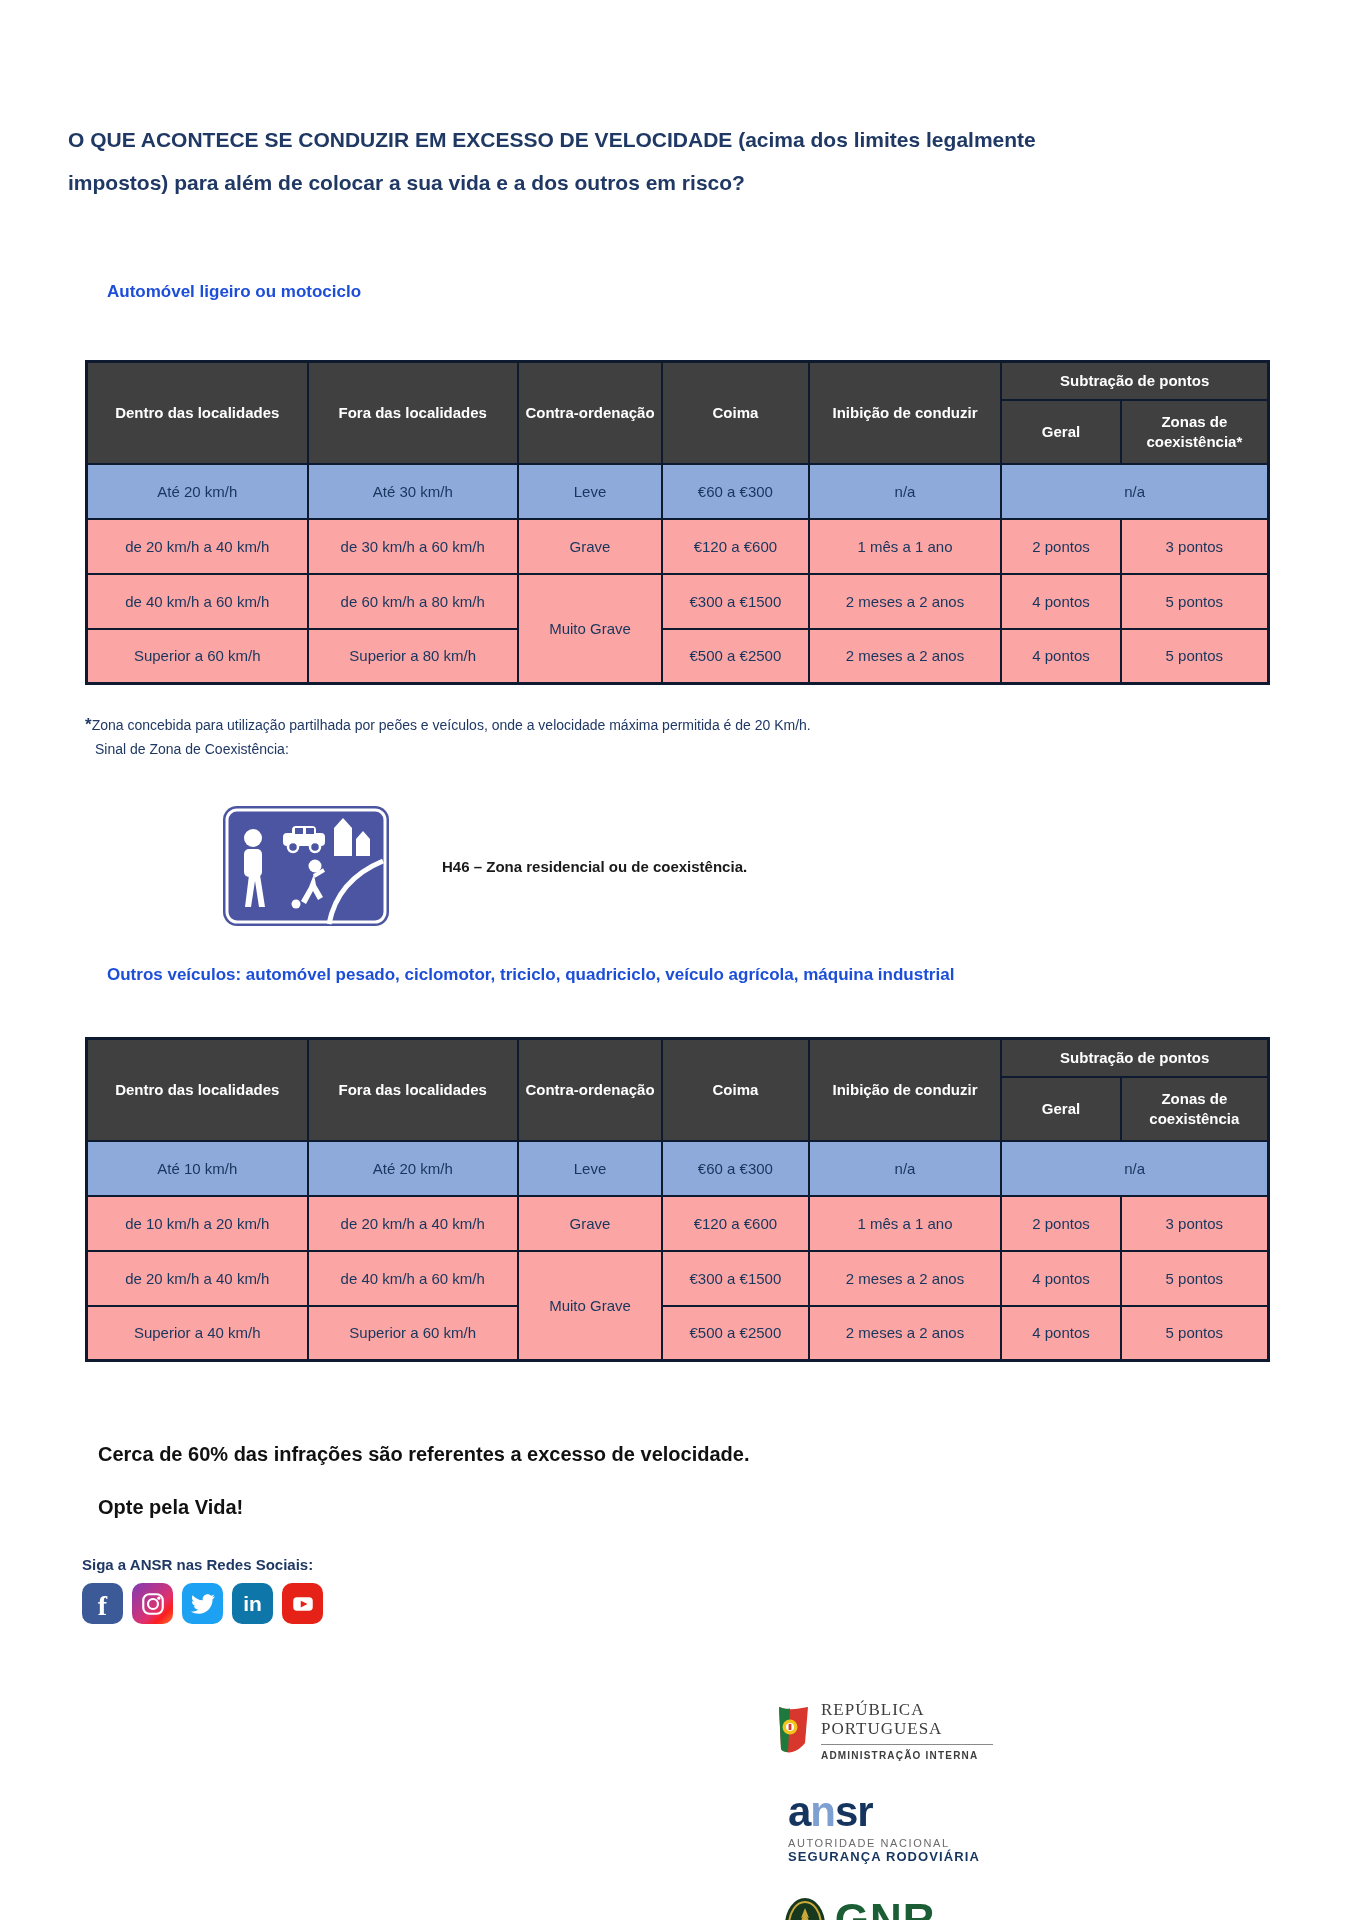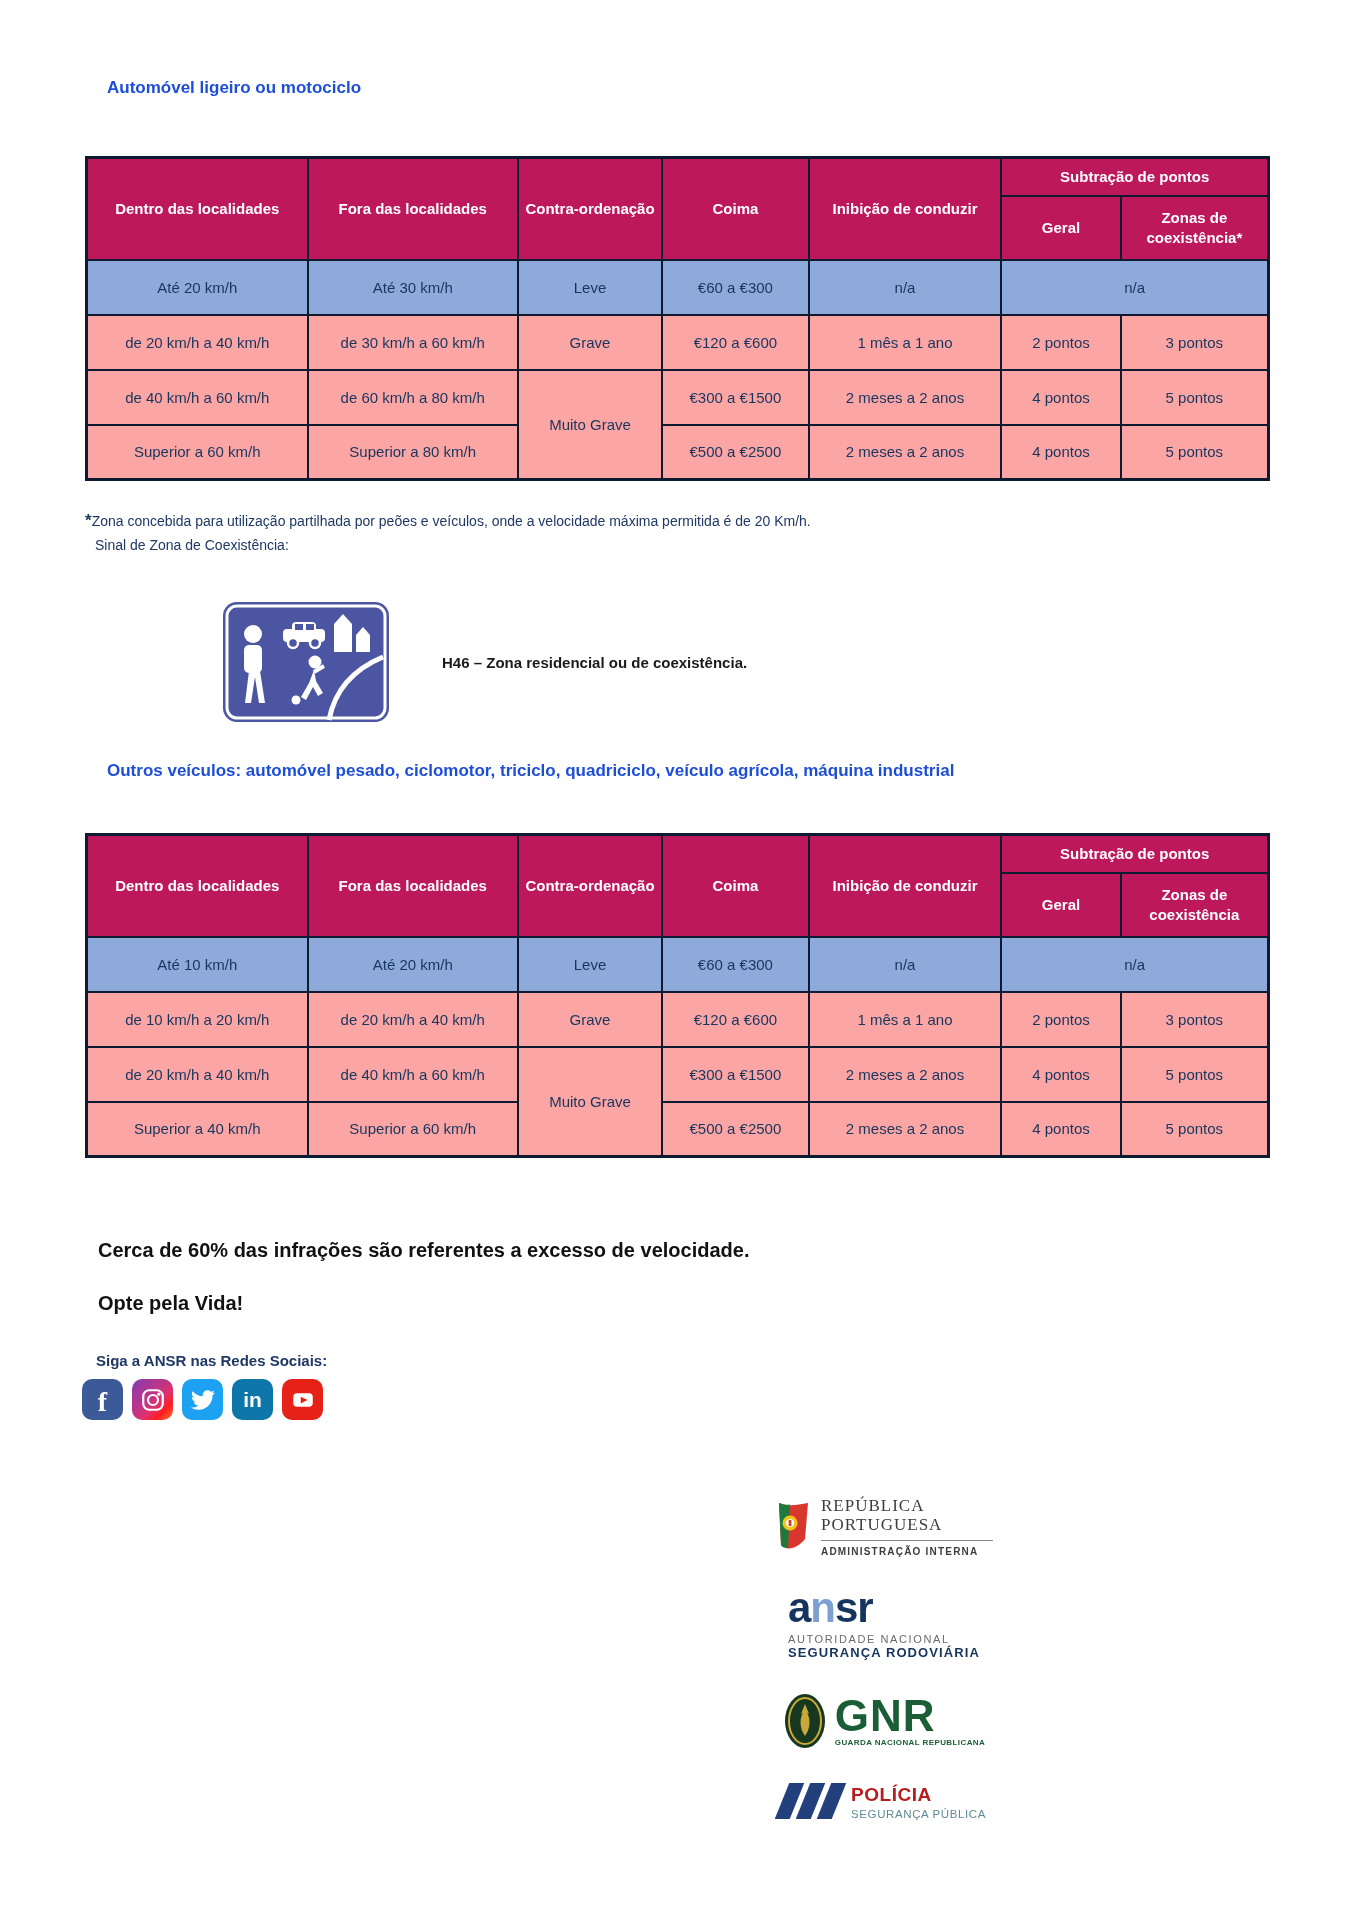--- a/index.html
+++ b/index.html
@@ -22,40 +22,40 @@
   table.tbl{
     border-collapse:collapse;table-layout:fixed;width:1185px;margin-left:17px;
     border:3px solid #0E1A30;
   }
   table.tbl.t1{margin-top:58px;}
   table.tbl.t2{margin-top:52px;}
   .tbl th,.tbl td{
     border:2px solid #0E1A30;text-align:center;vertical-align:middle;
     padding:2px 4px;word-wrap:break-word;
   }
-  .tbl th{background:#be185d;color:#ffffff;font-weight:700;font-size:15px;line-height:20px;}
+  .tbl th{background:#404040;color:#ffffff;font-weight:700;font-size:15px;line-height:20px;}
   .tbl td{font-size:15px;color:#17365D;}
   tr.hr1{height:38px;}
   tr.hr2{height:64px;}
   tr.dr{height:55px;}
   tr.r-leve td{background:#8EAADB;}
   tr.r-light td{background:#fca5a5;}
 
   .footnote{margin-top:28px;margin-left:17px;font-size:14px;color:#1F3864;line-height:24px;}
   .footnote .star{font-weight:700;font-size:17px;}
   .footnote .line2{margin-left:10px;}
 
   .sign-row{margin-top:44px;margin-left:154px;display:flex;align-items:center;}
   .sign-box{width:168px;height:122px;flex:0 0 auto;}
   .sign-caption{margin-left:52px;font-size:15px;color:#1a1a1a;font-weight:700;}
   .sign-caption .code{font-weight:800;}
 
   .closing{margin-top:66px;margin-left:30px;font-size:20px;color:#111111;line-height:53px;font-weight:bold;}
 
-  .social-heading{margin-top:22px;margin-left:28px;font-size:15px;font-weight:700;color:#1F3864;}
+  .social-heading{margin-top:22px;margin-left:14px;font-size:15px;font-weight:700;color:#1F3864;}
   .social-row{margin-top:10px;margin-left:14px;display:flex;gap:9px;}
   .s-icon{
     width:41px;height:41px;border-radius:10px;display:flex;align-items:center;justify-content:center;
     color:#fff;cursor:pointer;
   }
   .s-fb{background:#3D5A98;font-family:"Liberation Serif",serif;font-weight:700;font-size:28px;padding-top:4px;box-sizing:border-box;}
   .s-ig{background:linear-gradient(135deg,#833ab4 0%,#c13584 45%,#e1306c 62%,#fd1d1d 78%,#f77737 100%);}
   .s-tw{background:#1DA1F2;}
   .s-li{background:#0E76A8;font-weight:700;font-size:21px;}
   .s-yt{background:#E62117;}
@@ -80,20 +80,21 @@
   .psp-stripes{display:flex;gap:6px;margin-right:12px;}
   .psp-stripe{width:15px;height:36px;background:#233F7C;transform:skewX(-22deg);}
   .psp-word{font-size:19px;font-weight:800;color:#b91c1c;line-height:26px;letter-spacing:0.5px;}
   .psp-sub{font-size:11.5px;color:#5F8A96;letter-spacing:0.6px;}
 </style>
 </head>
 <body>
 
 <div class="page">
 
+  <div class="doc-title">O QUE ACONTECE SE CONDUZIR EM EXCESSO DE VELOCIDADE (acima dos limites legalmente impostos) para além de colocar a sua vida e a dos outros em risco?</div>
 
   <div class="section-title first">Automóvel ligeiro ou motociclo</div>
 
   <table class="tbl t1">
     <colgroup>
       <col style="width:18.7%">
         <col style="width:17.8%">
         <col style="width:12.2%">
       <col style="width:12.4%">
         <col style="width:16.3%">

